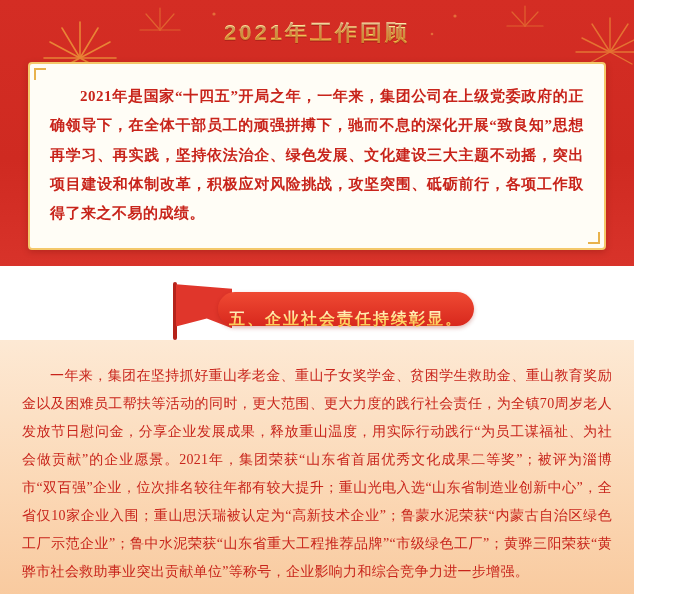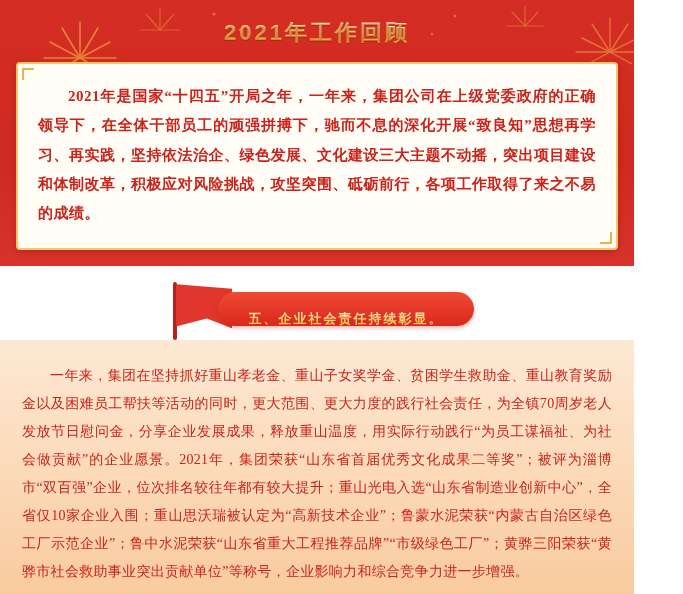--- a/index.html
+++ b/index.html
@@ -51,21 +51,21 @@
     color: #ffe9a8;
     background: linear-gradient(180deg,#fff6d8 0%,#ffd86a 45%,#f7b733 100%);
     -webkit-background-clip: text;
     background-clip: text;
     -webkit-text-fill-color: transparent;
     text-shadow: 0 1px 0 rgba(120,20,10,0.35);
   }
 
   .card {
     position: relative;
-    margin: 0 16px;
+    margin: 0 28px;
     background: #fffdf6;
     border: 2px solid #f4c86a;
     border-radius: 4px;
     box-shadow: 0 2px 6px rgba(90,10,5,0.25);
     padding: 18px 20px 20px 20px;
   }
   .card::before, .card::after {
     content: "";
     position: absolute;
     width: 10px;
@@ -133,21 +133,21 @@
     height: 34px;
     border-radius: 17px;
     background: linear-gradient(180deg,#ef4a33 0%, #d8281d 100%);
     box-shadow: 0 2px 4px rgba(150,20,10,0.3);
     display: flex;
     align-items: center;
     justify-content: center;
   }
   .heading-pill span {
     font-family: Liberation Mono, monospace;
-    font-size: 13px;
+    font-size: 16px;
     font-weight: bold;
     letter-spacing: 2px;
     color: #ffe6a6;
     background: linear-gradient(180deg,#fff8e0 0%,#ffd96f 50%,#f6bb3e 100%);
     -webkit-background-clip: text;
     background-clip: text;
     margin-top: 20px;
     -webkit-text-fill-color: transparent;
   }
 

